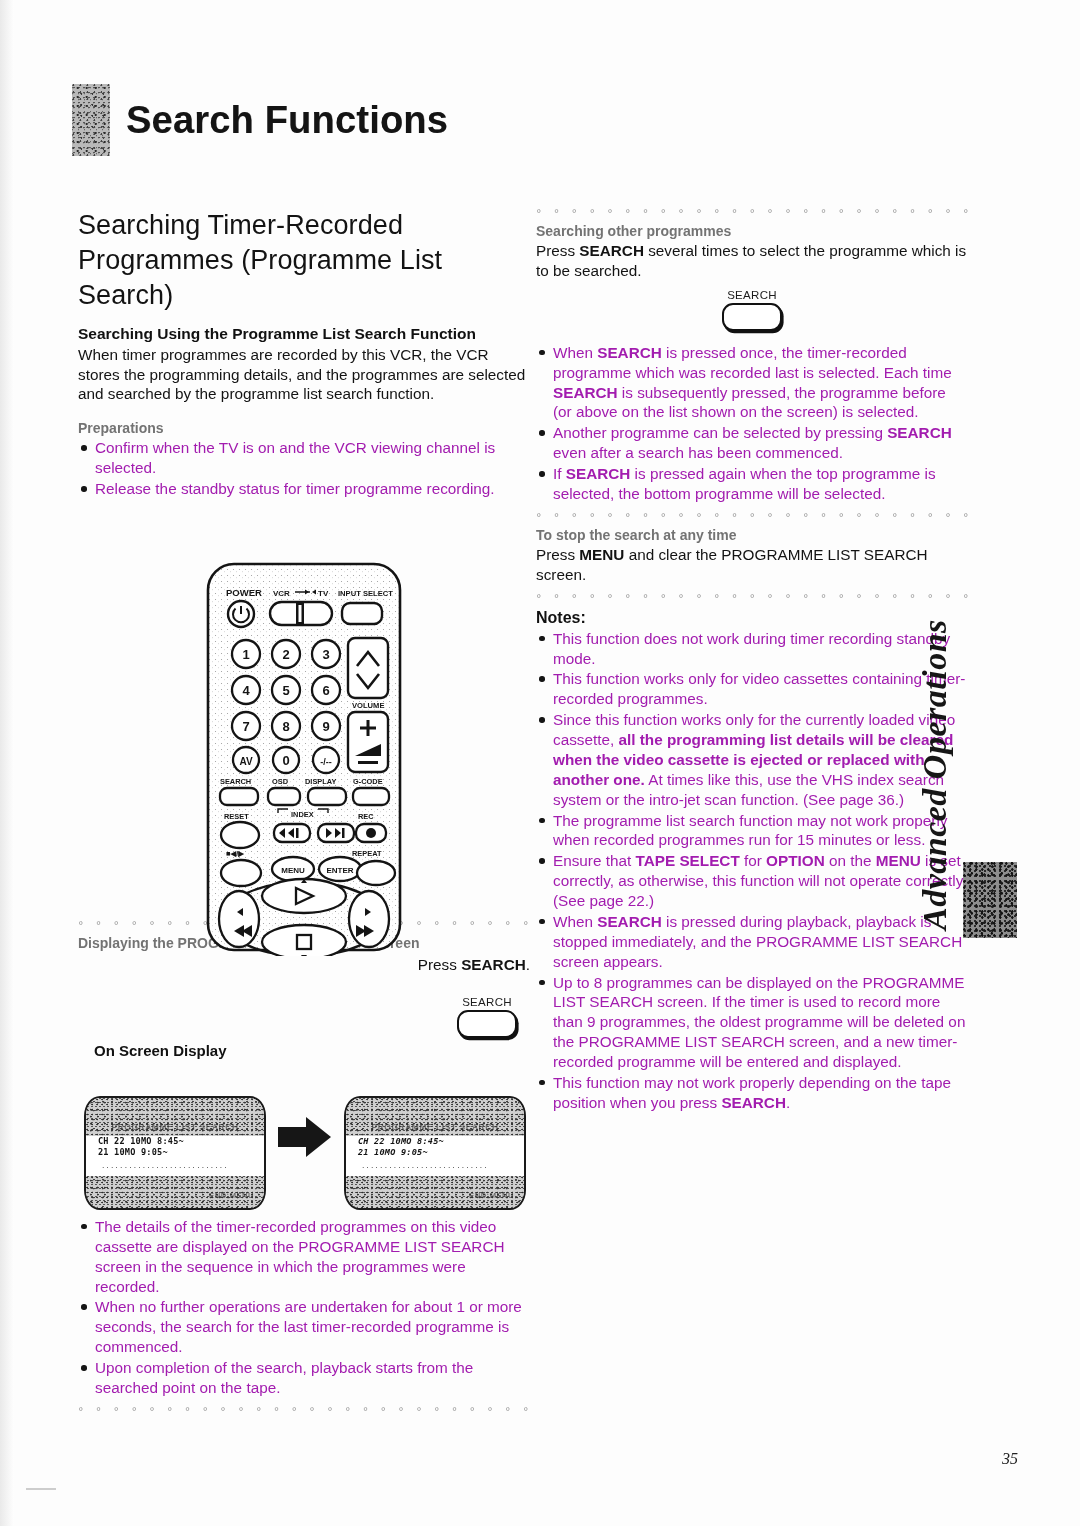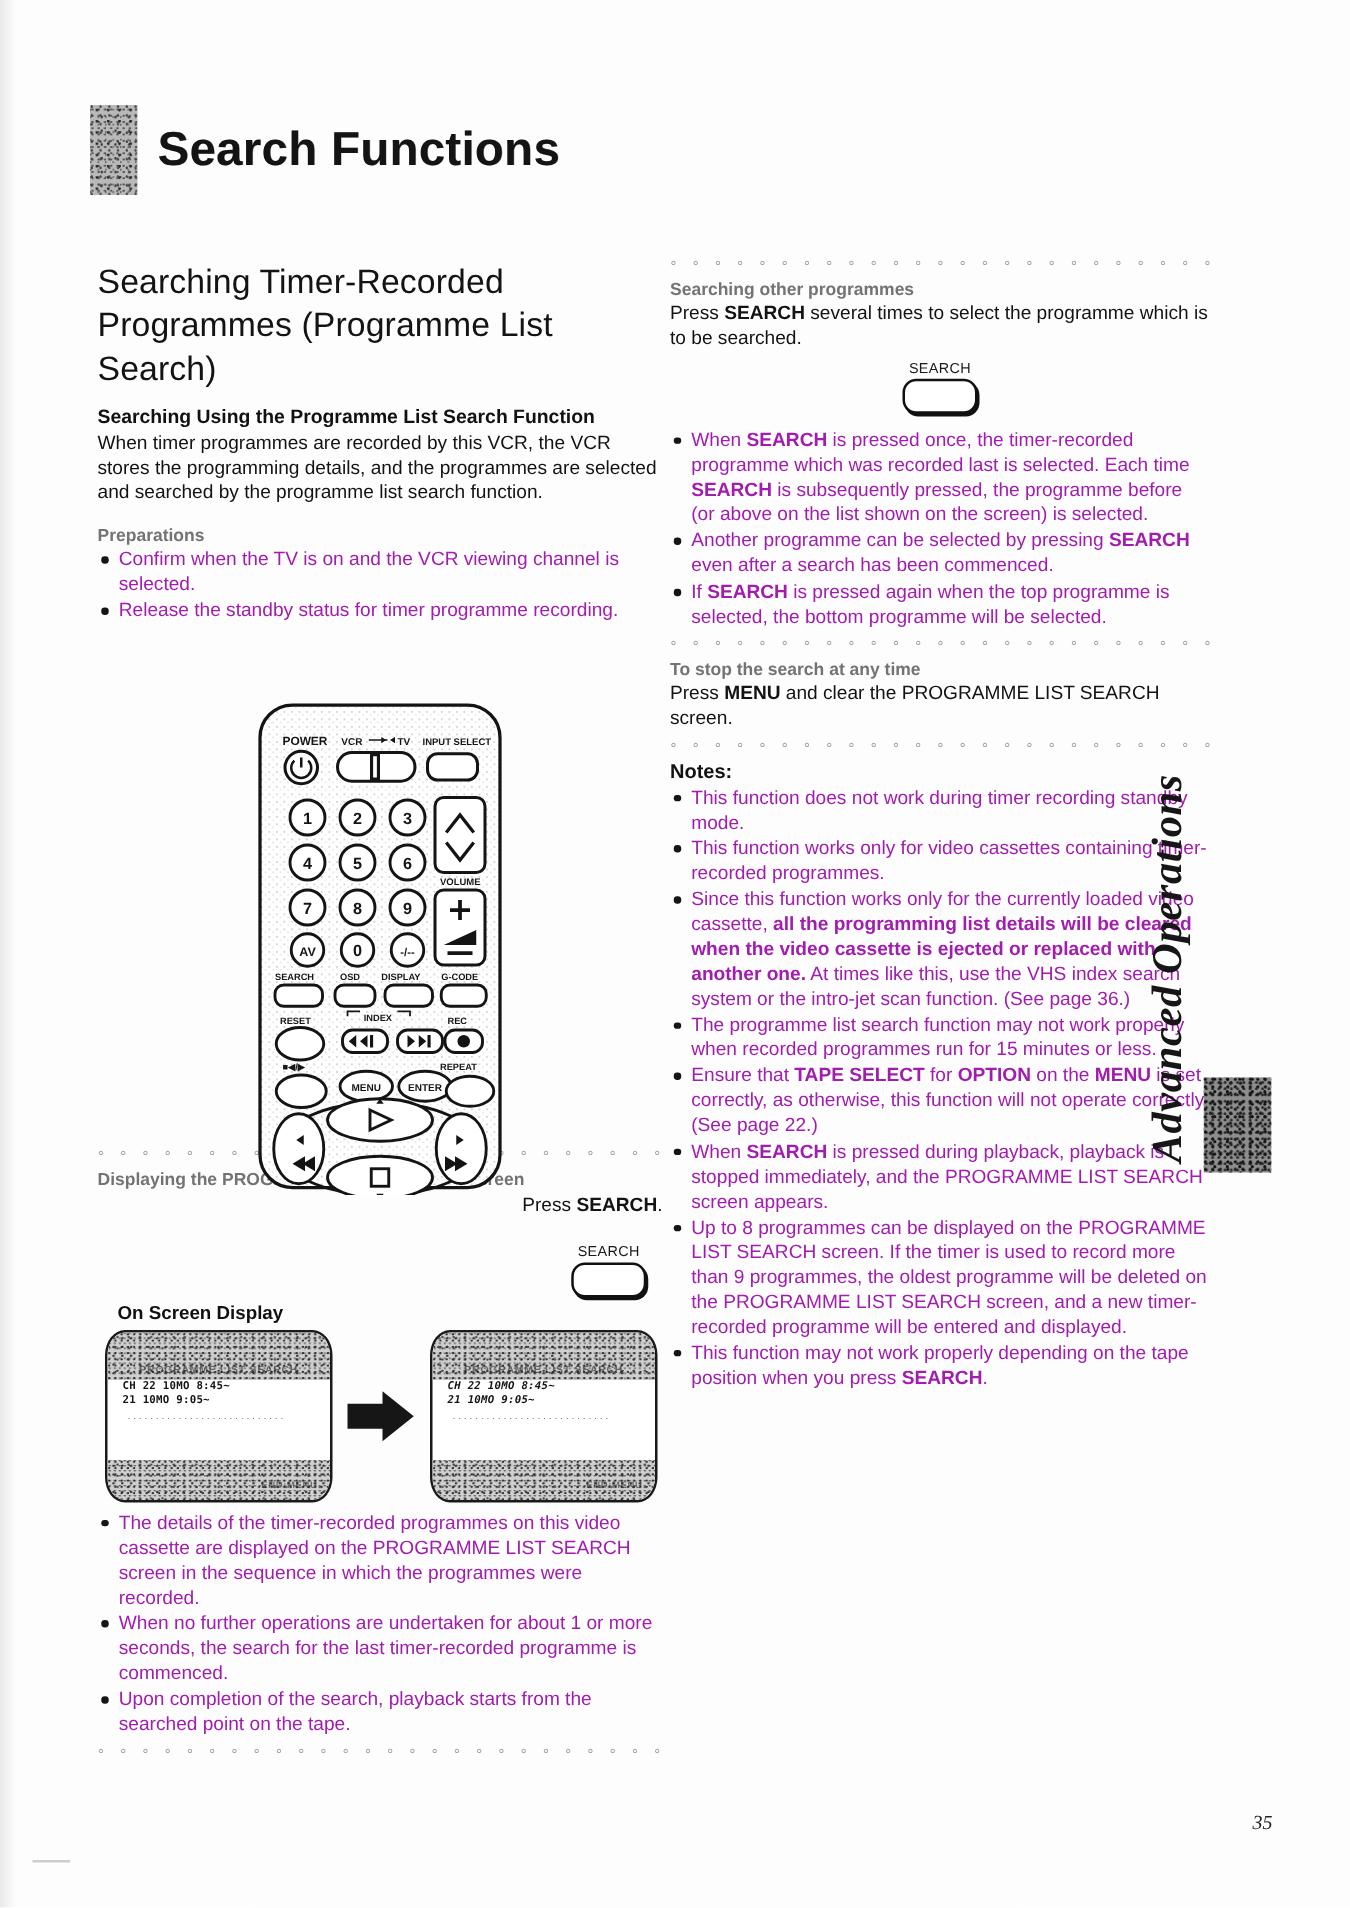--- a/index.html
+++ b/index.html
@@ -80,21 +80,21 @@
   .keyart-center{margin:8px auto 12px auto;}
 
   
   .remote-wrap{position:absolute;left:190px;top:556px;width:228px;height:400px;}
   svg.remote{display:block;}
 
   
   .osd-head{font-size:15px;font-weight:bold;margin:4px 0 5px 16px;color:#111;}
   .osd-row{display:flex;align-items:center;gap:10px;margin-left:6px;}
   .tv{
-    width:182px;height:138px;position:relative;
+    width:182px;height:114px;position:relative;margin-top:32px;
   }
   .tv-body{
     position:absolute;inset:0;border:2.2px solid #1a1a1a;border-radius:16px/20px;
     background:#fff;overflow:hidden;
   }
   .noise{
     position:absolute;left:0;right:0;
     background-color:#cfcfcf;
     background-image:
       radial-gradient(circle at 25% 30%, #2f2f2f 0.7px, transparent 1.1px),

